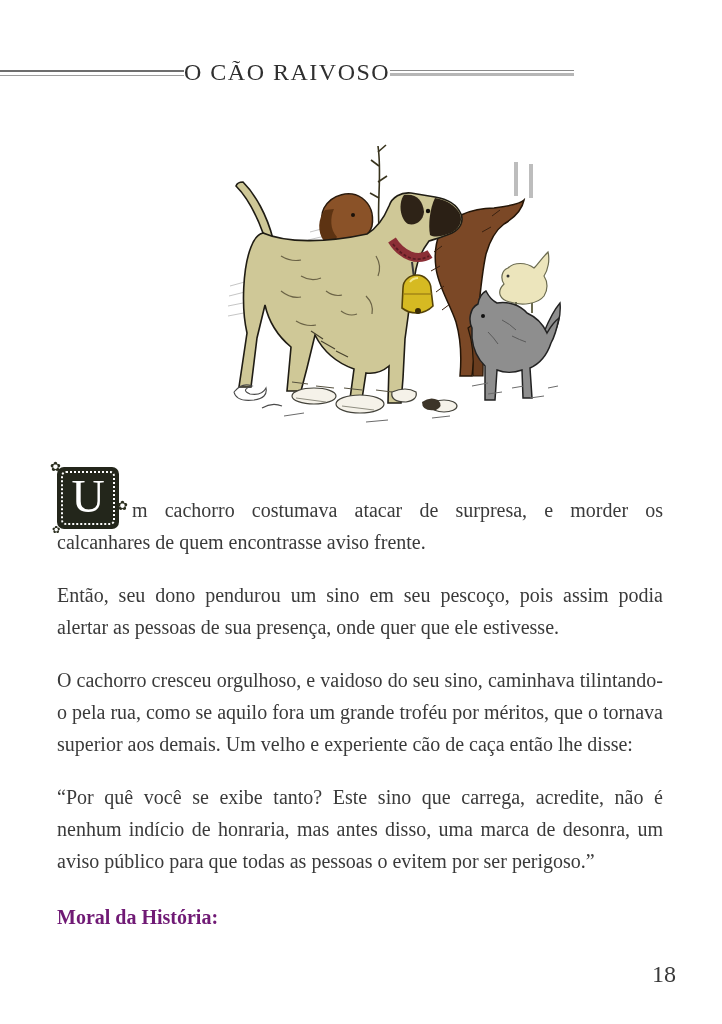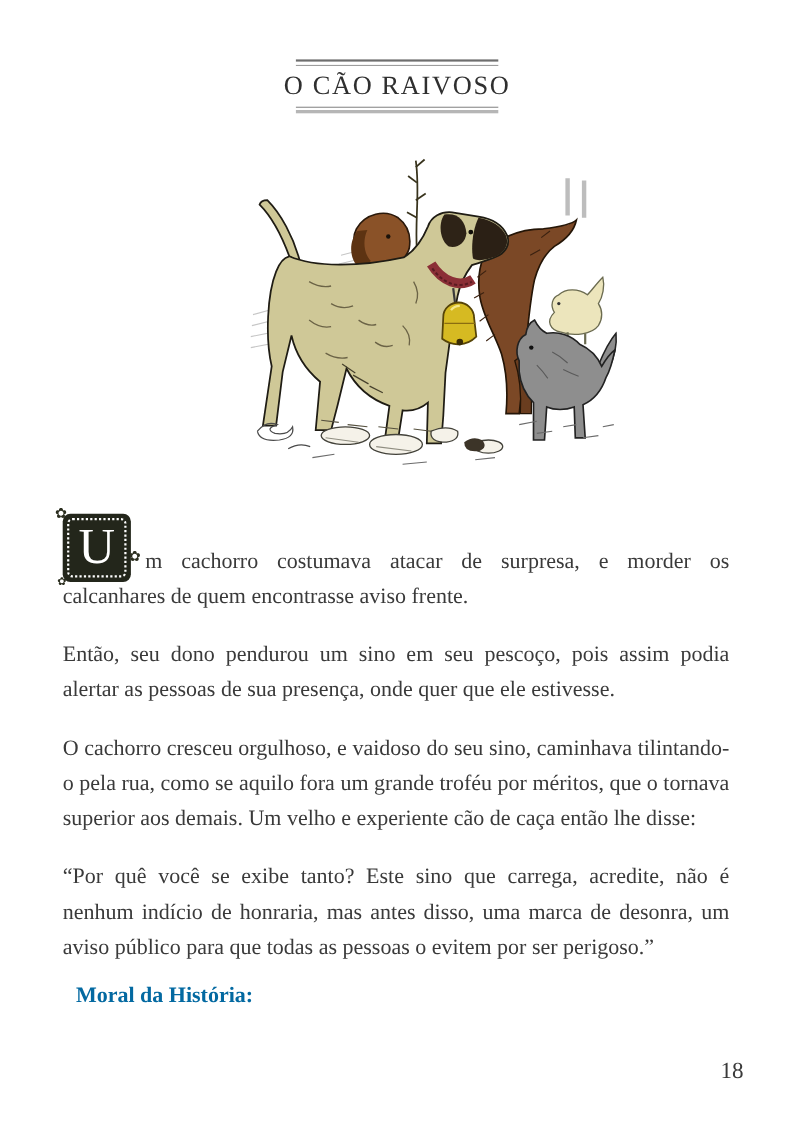--- a/index.html
+++ b/index.html
@@ -5,53 +5,53 @@
   html,body{margin:0;padding:0;}
   body{
     width:722px;height:1024px;background:#ffffff;
     font-family:"Liberation Serif", serif;color:#3a3a3a;
     position:relative;overflow:hidden;
   }
   .page{position:absolute;inset:0;background:#fff;}
 
   
   .title-block{position:absolute;top:54px;left:0;width:100%;
-    display:flex;flex-direction:column;align-items:center;text-align:right;}
+    display:flex;flex-direction:row;align-items:center;text-align:right;}
   .rule{width:184px;}
   .rule-top{height:3px;border-top:2px solid #6e6e6e;border-bottom:1px solid #9d9d9d;}
   .title{margin:5px 0 5px;font-size:24px;font-weight:normal;
     letter-spacing:1.5px;color:#2f2f2f;white-space:nowrap;}
   .rule-bottom{height:2px;border-top:1px solid #8a8a8a;border-bottom:3px solid #b6b6b6;}
 
   
   .illustration{position:absolute;top:136px;left:226px;width:336px;height:296px;margin:0;}
 
   
   .story{position:absolute;top:465px;left:57px;width:606px;
     font-size:20px;line-height:32px;text-align:justify;color:#3a3a3a;}
   .para{margin:0 0 21px;}
   .para.first{padding-top:29px;}
-  .para.quote{margin-bottom:12px;}
-  .moral-heading{margin:12px;color:#0369a1;font-weight:bold;}
+  .para.quote{margin-bottom:24px;}
+  .moral-heading{margin:0;color:#701a75;font-weight:bold;}
   .moral-text{margin:0;}
 
   
   .dropcap{float:left;width:62px;height:62px;margin:-27px 13px -8px 0;
     background:#23261b;border-radius:7px;position:relative;}
   .dc-frame{position:absolute;top:4px;left:4px;right:4px;bottom:4px;
     border:2px dotted #ffffff;border-radius:5px;}
   .dc-letter{position:absolute;inset:0;display:flex;align-items:center;justify-content:center;
     font-size:46px;color:#ffffff;padding-bottom:3px;}
   .orn{position:absolute;color:#2b2e1f;font-size:13px;line-height:1;}
   .orn-tl{top:-7px;left:-7px;}
   .orn-r{right:-9px;top:52%;}
   .orn-bl{bottom:-6px;left:-5px;font-size:10px;}
 
   
-  .page-number{position:absolute;top:961px;right:46px;font-size:21px;color:#3a3a3a;}
+  .page-number{position:absolute;top:961px;right:46px;font-size:24px;color:#3a3a3a;}
 </style>
 </head>
 <body>
 
 <div class="page">
 
   <header class="title-block">
     <div class="rule rule-top"></div>
     <h1 class="title">O CÃO RAIVOSO</h1>
     <div class="rule rule-bottom"></div>

